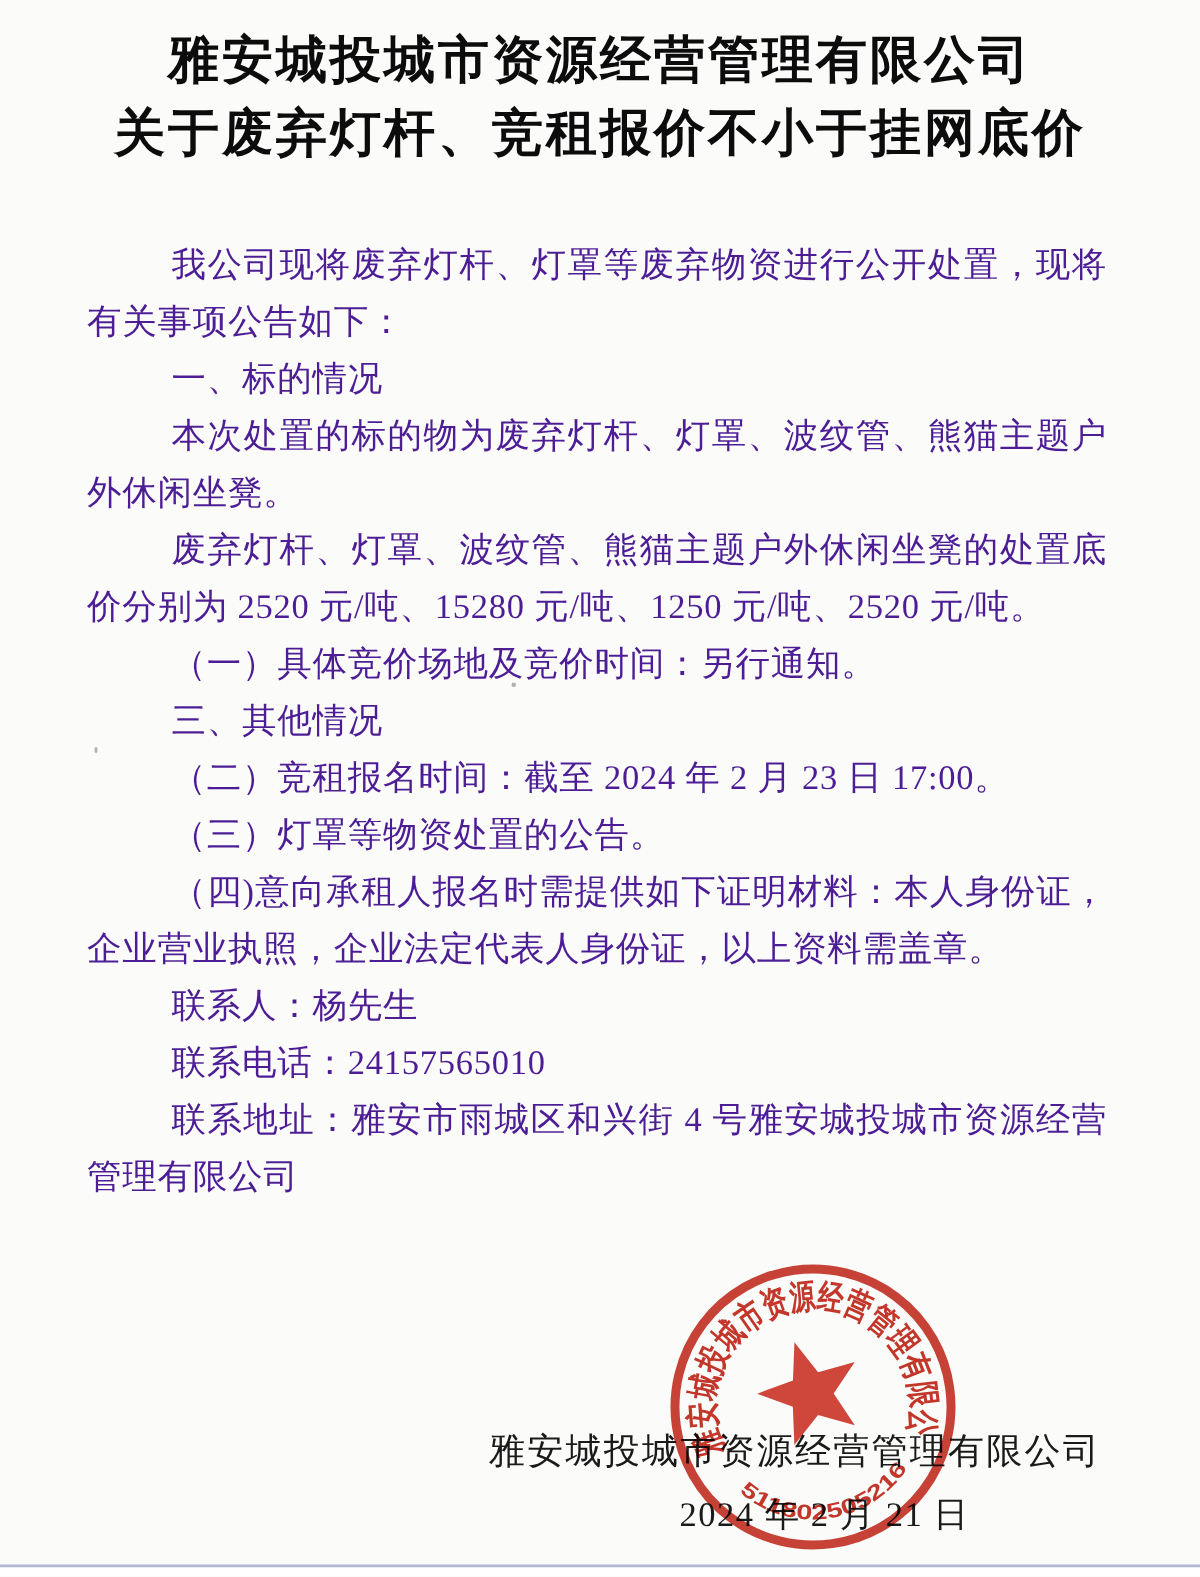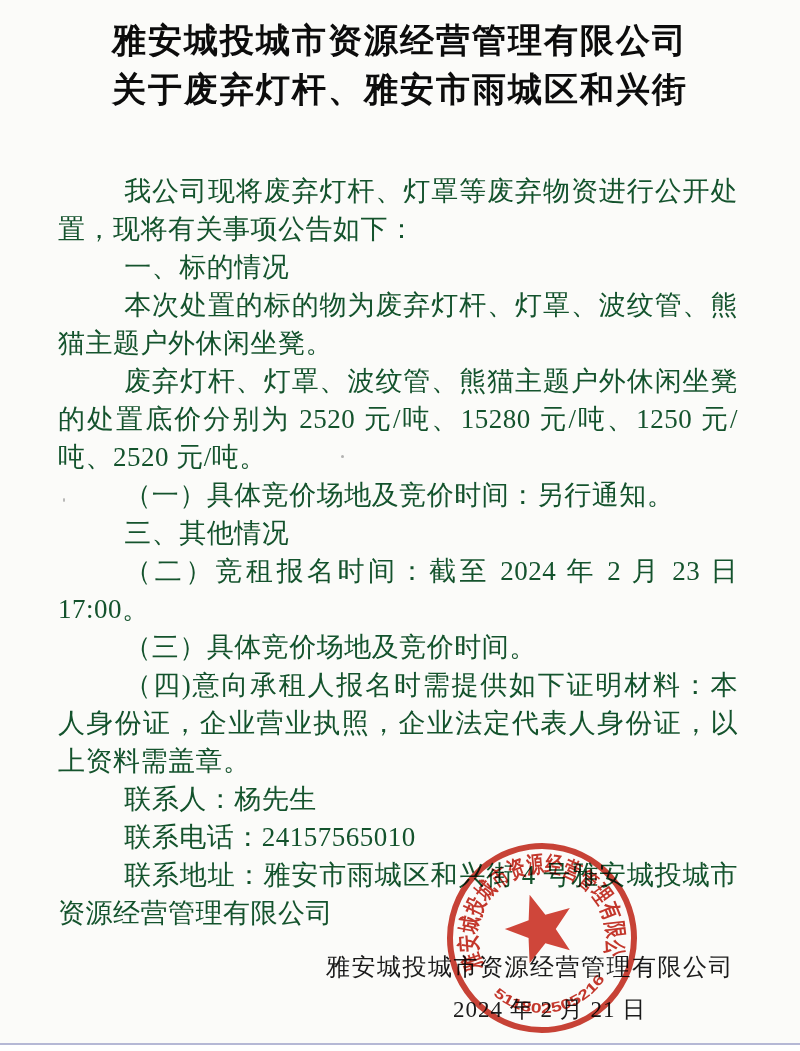--- a/index.html
+++ b/index.html
@@ -27,28 +27,28 @@
     width: 800px;
     text-align: center;
     font-weight: bold;
     font-size: 34px;
     line-height: 49px;
     letter-spacing: 2px;
     color: #0c0c0c;
   }
   .body-text {
     position: absolute;
-    top: 172px;
+    top: 158px;
     left: 58px;
     width: 680px;
-    font-size: 27px;
+    font-size: 23px;
     line-height: 38px;
     text-align: justify;
     letter-spacing: 0.5px;
-    color: #14532d;
+    color: #4c1d95;
   }
   .body-text p {
     margin: 0;
     text-indent: 2.45em;
   }
   .sig-company {
     position: absolute;
     top: 951px;
     left: 326px;
     font-size: 24px;
@@ -106,32 +106,32 @@
     opacity: 0.55;
   }
 </style>
 </head>
 <body>
 
 <div class="page">
 
   <div class="title">
     <div>雅安城投城市资源经营管理有限公司</div>
-    <div>关于废弃灯杆、雅安市雨城区和兴街</div>
+    <div>关于废弃灯杆、竞租报价不小于挂网底价</div>
   </div>
 
   <div class="body-text">
       <p>我公司现将废弃灯杆、灯罩等废弃物资进行公开处置，现将有关事项公告如下：</p>
       <p>一、标的情况</p>
       <p>本次处置的标的物为废弃灯杆、灯罩、波纹管、熊猫主题户外休闲坐凳。</p>
       <p>废弃灯杆、灯罩、波纹管、熊猫主题户外休闲坐凳的处置底价分别为 2520 元/吨、15280 元/吨、1250 元/吨、2520 元/吨。</p>
       <p>（一）具体竞价场地及竞价时间：另行通知。</p>
       <p>三、其他情况</p>
       <p>（二）竞租报名时间：截至 2024 年 2 月 23 日 17:00。</p>
-      <p>（三）具体竞价场地及竞价时间。</p>
+      <p>（三）灯罩等物资处置的公告。</p>
       <p>（四)意向承租人报名时需提供如下证明材料：本人身份证，企业营业执照，企业法定代表人身份证，以上资料需盖章。</p>
       <p>联系人：杨先生</p>
       <p>联系电话：24157565010</p>
       <p>联系地址：雅安市雨城区和兴街 4 号雅安城投城市资源经营管理有限公司</p>
     </div>
 
   <div class="sig-company">雅安城投城市资源经营管理有限公司</div>
   <div class="sig-date">2024 年 2 月 21 日</div>
 
   <svg class="stamp" width="220" height="220" viewBox="0 0 220 220" xmlns="http://www.w3.org/2000/svg" xmlns:xlink="http://www.w3.org/1999/xlink">

